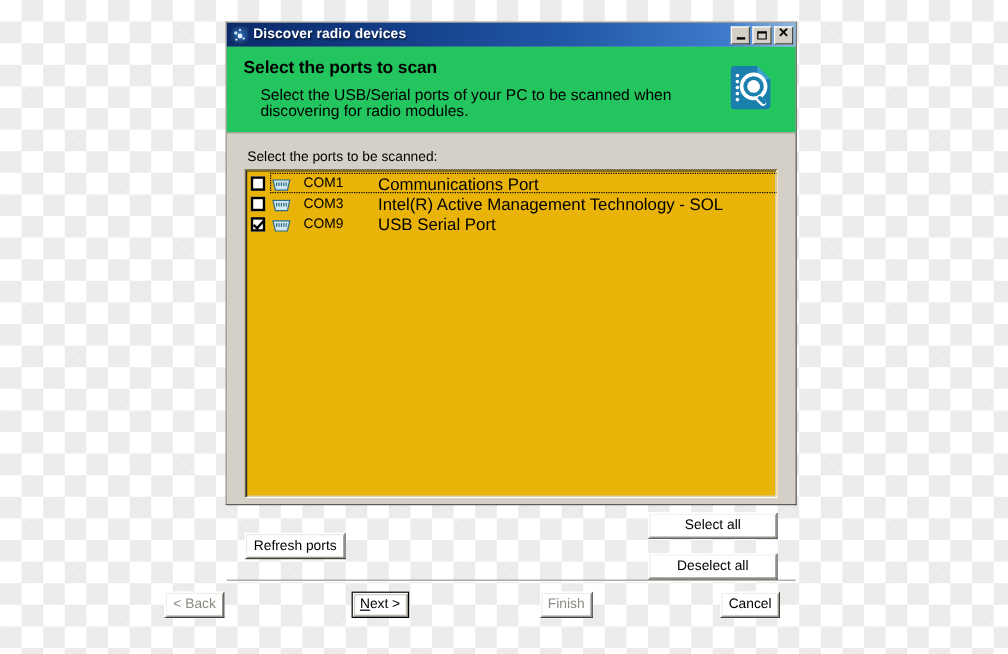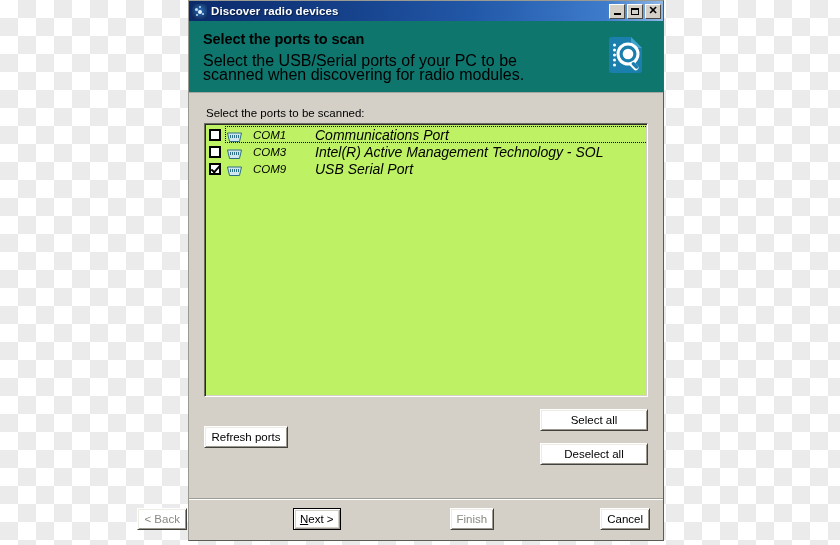--- a/index.html
+++ b/index.html
@@ -16,23 +16,23 @@
       linear-gradient(45deg, #ebebeb 25%, transparent 25%, transparent 75%, #ebebeb 75%, #ebebeb),
       linear-gradient(45deg, #ebebeb 25%, transparent 25%, transparent 75%, #ebebeb 75%, #ebebeb);
     background-size: 36px 36px;
     background-position: 0 0, 18px 18px;
   }
 
   
   #dialog {
     position: absolute;
     left: 188px;
-    top: 0;
+    top: 18px;
     width: 476px;
-    height: 541px;
+    height: 403px;
     background: #d4d0c8;
     border: 1px solid #9a9a92;
     border-right-color: #5c5c56;
     border-bottom-color: #5c5c56;
     box-sizing: border-box;
     display: flex;
     flex-direction: column;
   }
 
   
@@ -115,40 +115,40 @@
     height: 7px;
     border: 1px solid #000;
     border-top-width: 2px;
     box-sizing: border-box;
   }
   .win-btn.close .g { font-size: 11px; font-weight: bold; padding-bottom: 1px; }
 
   
   .header {
     flex: 0 0 auto;
-    background: #0f766e;
+    background: #22c55e;
     border-bottom: 1px solid #a7a6a0;
     padding: 9px 12px 10px 12px;
     display: flex;
     align-items: flex-start;
     box-sizing: border-box;
     min-height: 66px;
   }
   .header-texts { flex: 1 1 auto; padding-top: 1px; }
   .header-title {
     font-size: 14.5px;
     font-weight: bold;
     color: #000000;
     margin: 0 0 7px 2px;
     letter-spacing: -0.1px;
   }
   .header-desc {
-    font-size: 16px;
+    font-size: 13px;
     color: #000000;
-    margin-left: 2px;
+    margin-left: 16px;
     line-height: 14px;
     max-width: 376px;
   }
   .header-icon {
     flex: 0 0 48px;
     width: 48px;
     height: 48px;
     margin-top: 1px;
     margin-right: 2px;
   }
@@ -163,29 +163,28 @@
     flex-direction: column;
   }
   .list-label {
     font-size: 11.5px;
     color: #000;
     margin: 14px 0 4px 2px;
   }
 
   
   .listbox {
-    background: #bef264;
+    background: #eab308;
     border: 1px solid;
     border-color: #6b6b63 #ffffff #ffffff #6b6b63;
     box-shadow: inset 1px 1px 0 #2b2b26, inset -1px -1px 0 #d4d0c8;
     height: 274px;
     box-sizing: border-box;
     padding: 2px 0 0 0;
     overflow: hidden;
-    font-style: italic;
   }
   .port-row {
     display: flex;
     align-items: center;
     height: 17px;
     padding-left: 4px;
     box-sizing: border-box;
     cursor: default;
   }
   .port-row.focused .focus-wrap {

